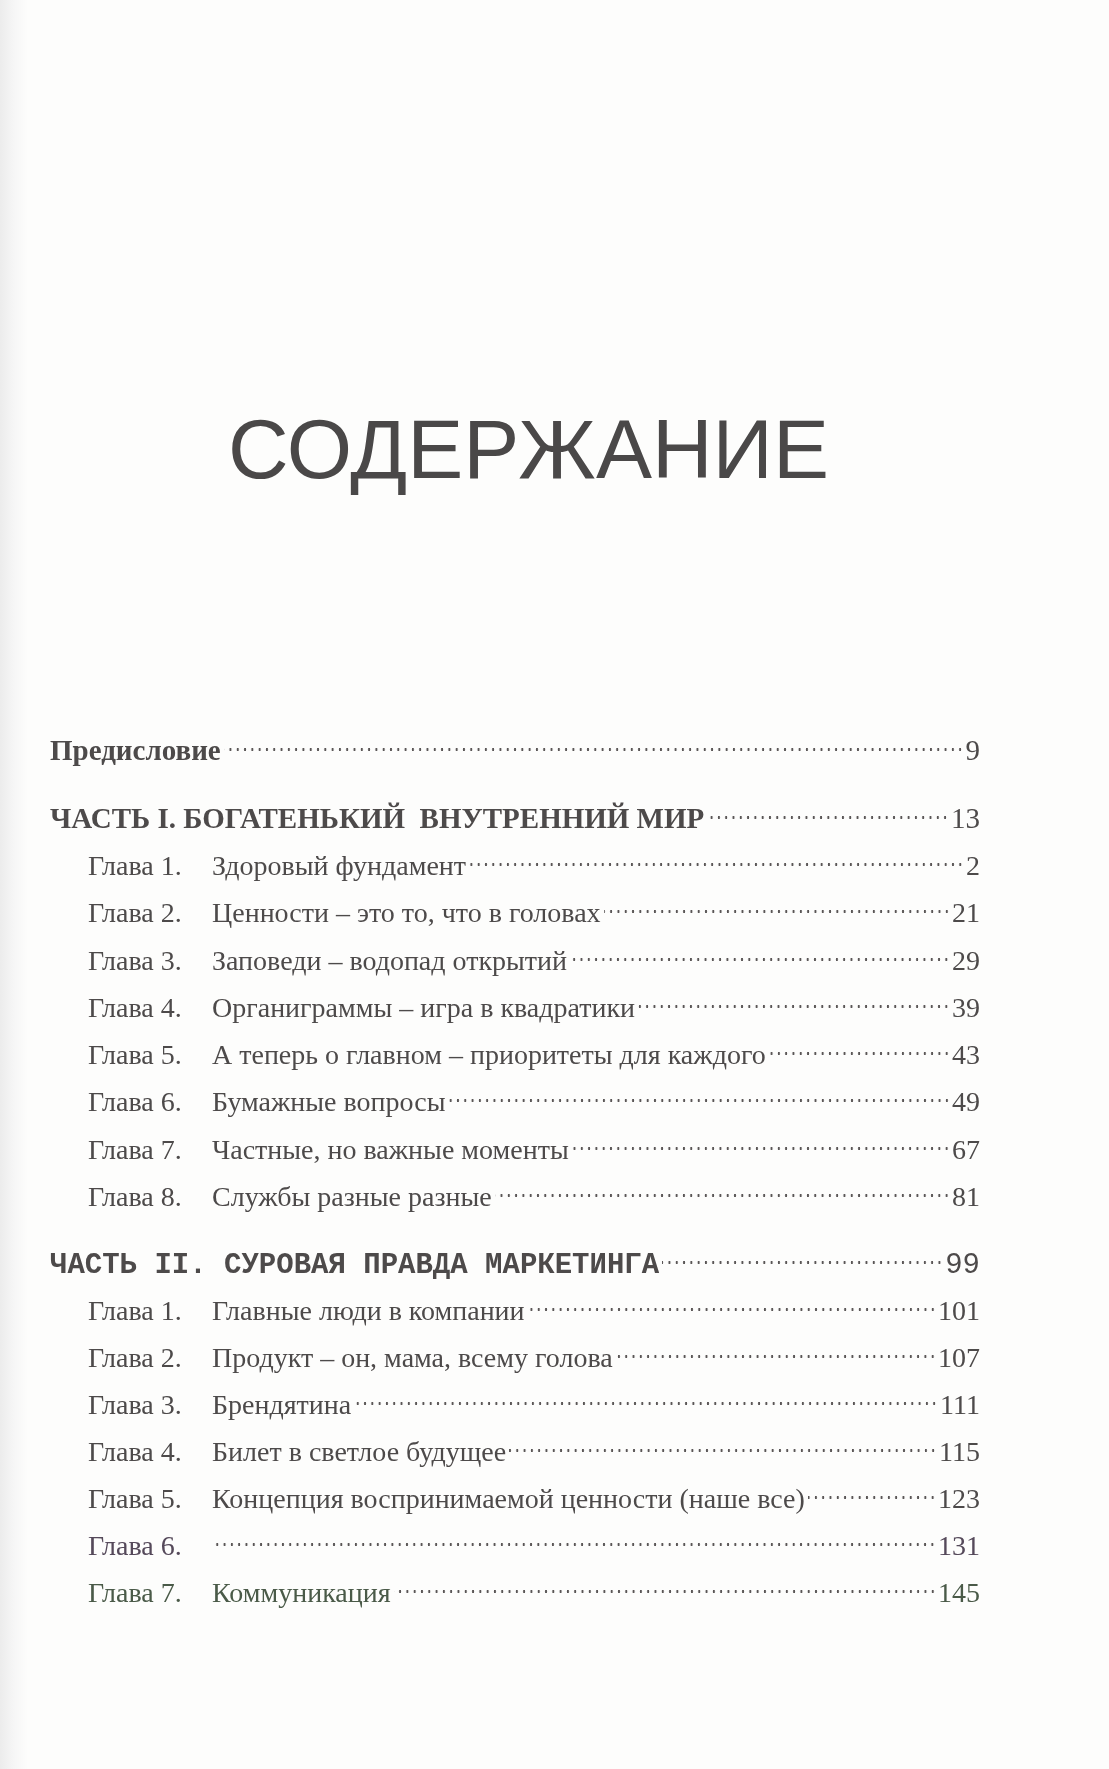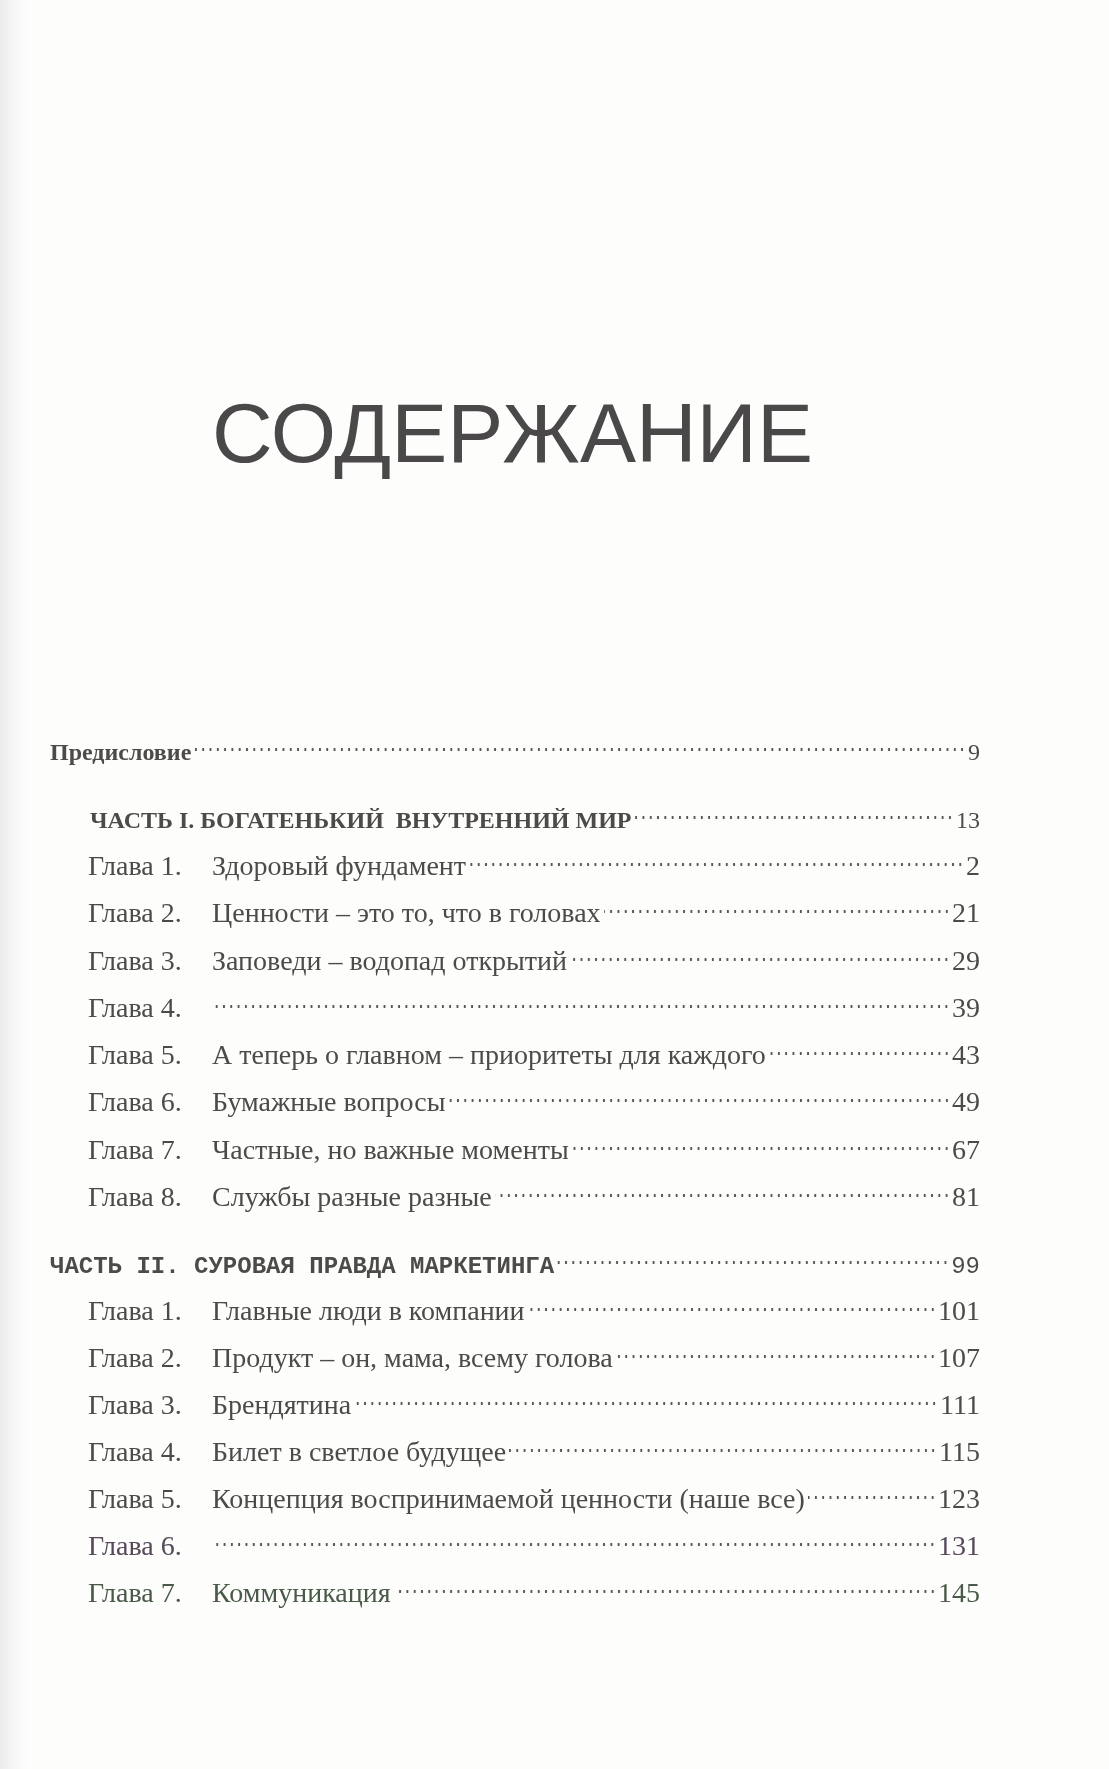--- a/index.html
+++ b/index.html
@@ -26,42 +26,42 @@
       left: 0;
       width: 1025px;
       top: 388px;
       text-align: center;
       font-family: "Liberation Sans", "DejaVu Sans", sans-serif;
       font-size: 84px;
       line-height: 90px;
       color: #4a4848;
       letter-spacing: 0px;
       font-weight: normal;
-      margin: 0;
+      margin: 16px;
     }
     .toc {
       position: absolute;
       left: 50px;
       width: 930px;
       top: 0;
     }
     .row {
       position: absolute;
       left: 0;
       right: 0;
       height: 40px;
       display: flex;
       align-items: baseline;
       font-size: 28px;
       line-height: 40px;
       white-space: nowrap;
     }
     .row.part {
       font-weight: bold;
-      font-size: 24px;
+      font-size: 29px;
     }
     .row.chapter {
       left: 38px;
     }
     .ch-num {
       display: inline-block;
       width: 124px;
       flex: none;
     }
     .entry-title {
@@ -102,21 +102,21 @@
 
 <div class="toc">
 
   <div class="row part" style="top:720px;">
     <span class="entry-title">Предисловие</span>
     <span class="leader"></span>
     <span class="page-num">9</span>
   </div>
 
   <div class="row part" style="top:788px;">
-    <span class="entry-title" style="white-space:pre;margin-left:40px;">ЧАСТЬ I. БОГАТЕНЬКИЙ  ВНУТРЕННИЙ МИР</span>
+    <span class="entry-title" style="white-space:pre;">ЧАСТЬ I. БОГАТЕНЬКИЙ  ВНУТРЕННИЙ МИР</span>
     <span class="leader"></span>
     <span class="page-num">13</span>
   </div>
 
   <div class="row chapter" style="top:835px;">
     <span class="ch-num">Глава 1.</span>
     <span class="entry-title">Здоровый фундамент</span>
     <span class="leader"></span>
     <span class="page-num">2</span>
   </div>
@@ -130,20 +130,21 @@
 
   <div class="row chapter" style="top:930px;">
     <span class="ch-num">Глава 3.</span>
     <span class="entry-title">Заповеди – водопад открытий</span>
     <span class="leader"></span>
     <span class="page-num">29</span>
   </div>
 
   <div class="row chapter" style="top:977px;">
     <span class="ch-num">Глава 4.</span>
+    <span class="entry-title">Органиграммы – игра в квадратики</span>
     <span class="leader"></span>
     <span class="page-num">39</span>
   </div>
 
   <div class="row chapter" style="top:1024px;">
     <span class="ch-num">Глава 5.</span>
     <span class="entry-title">А теперь о главном – приоритеты для каждого</span>
     <span class="leader"></span>
     <span class="page-num">43</span>
   </div>

